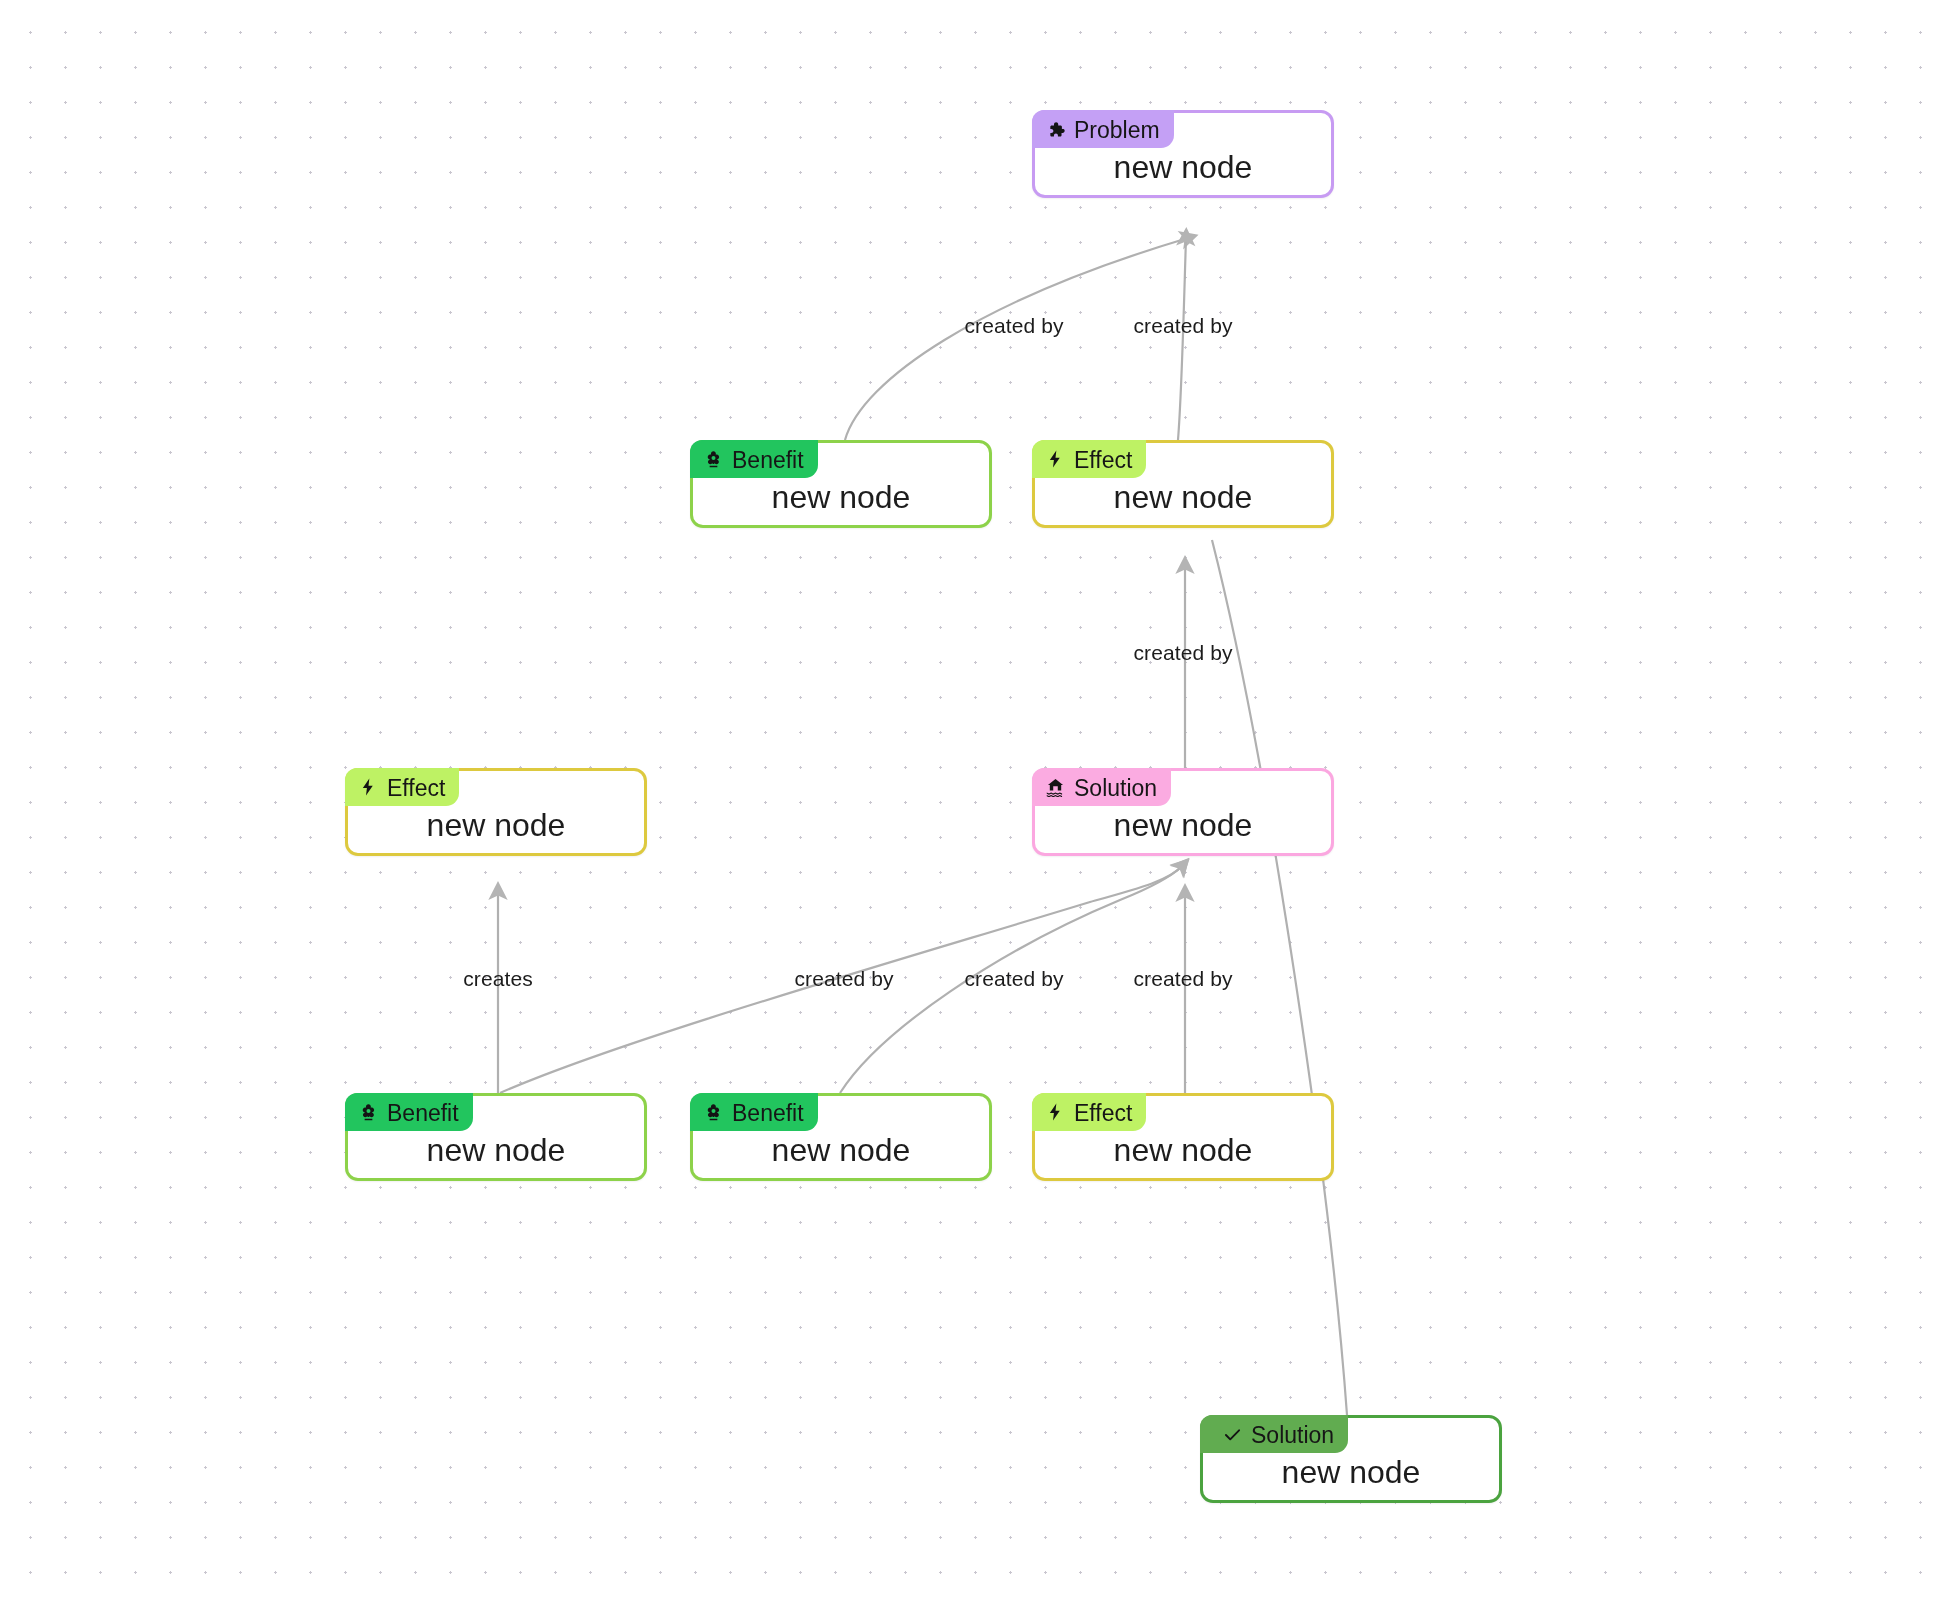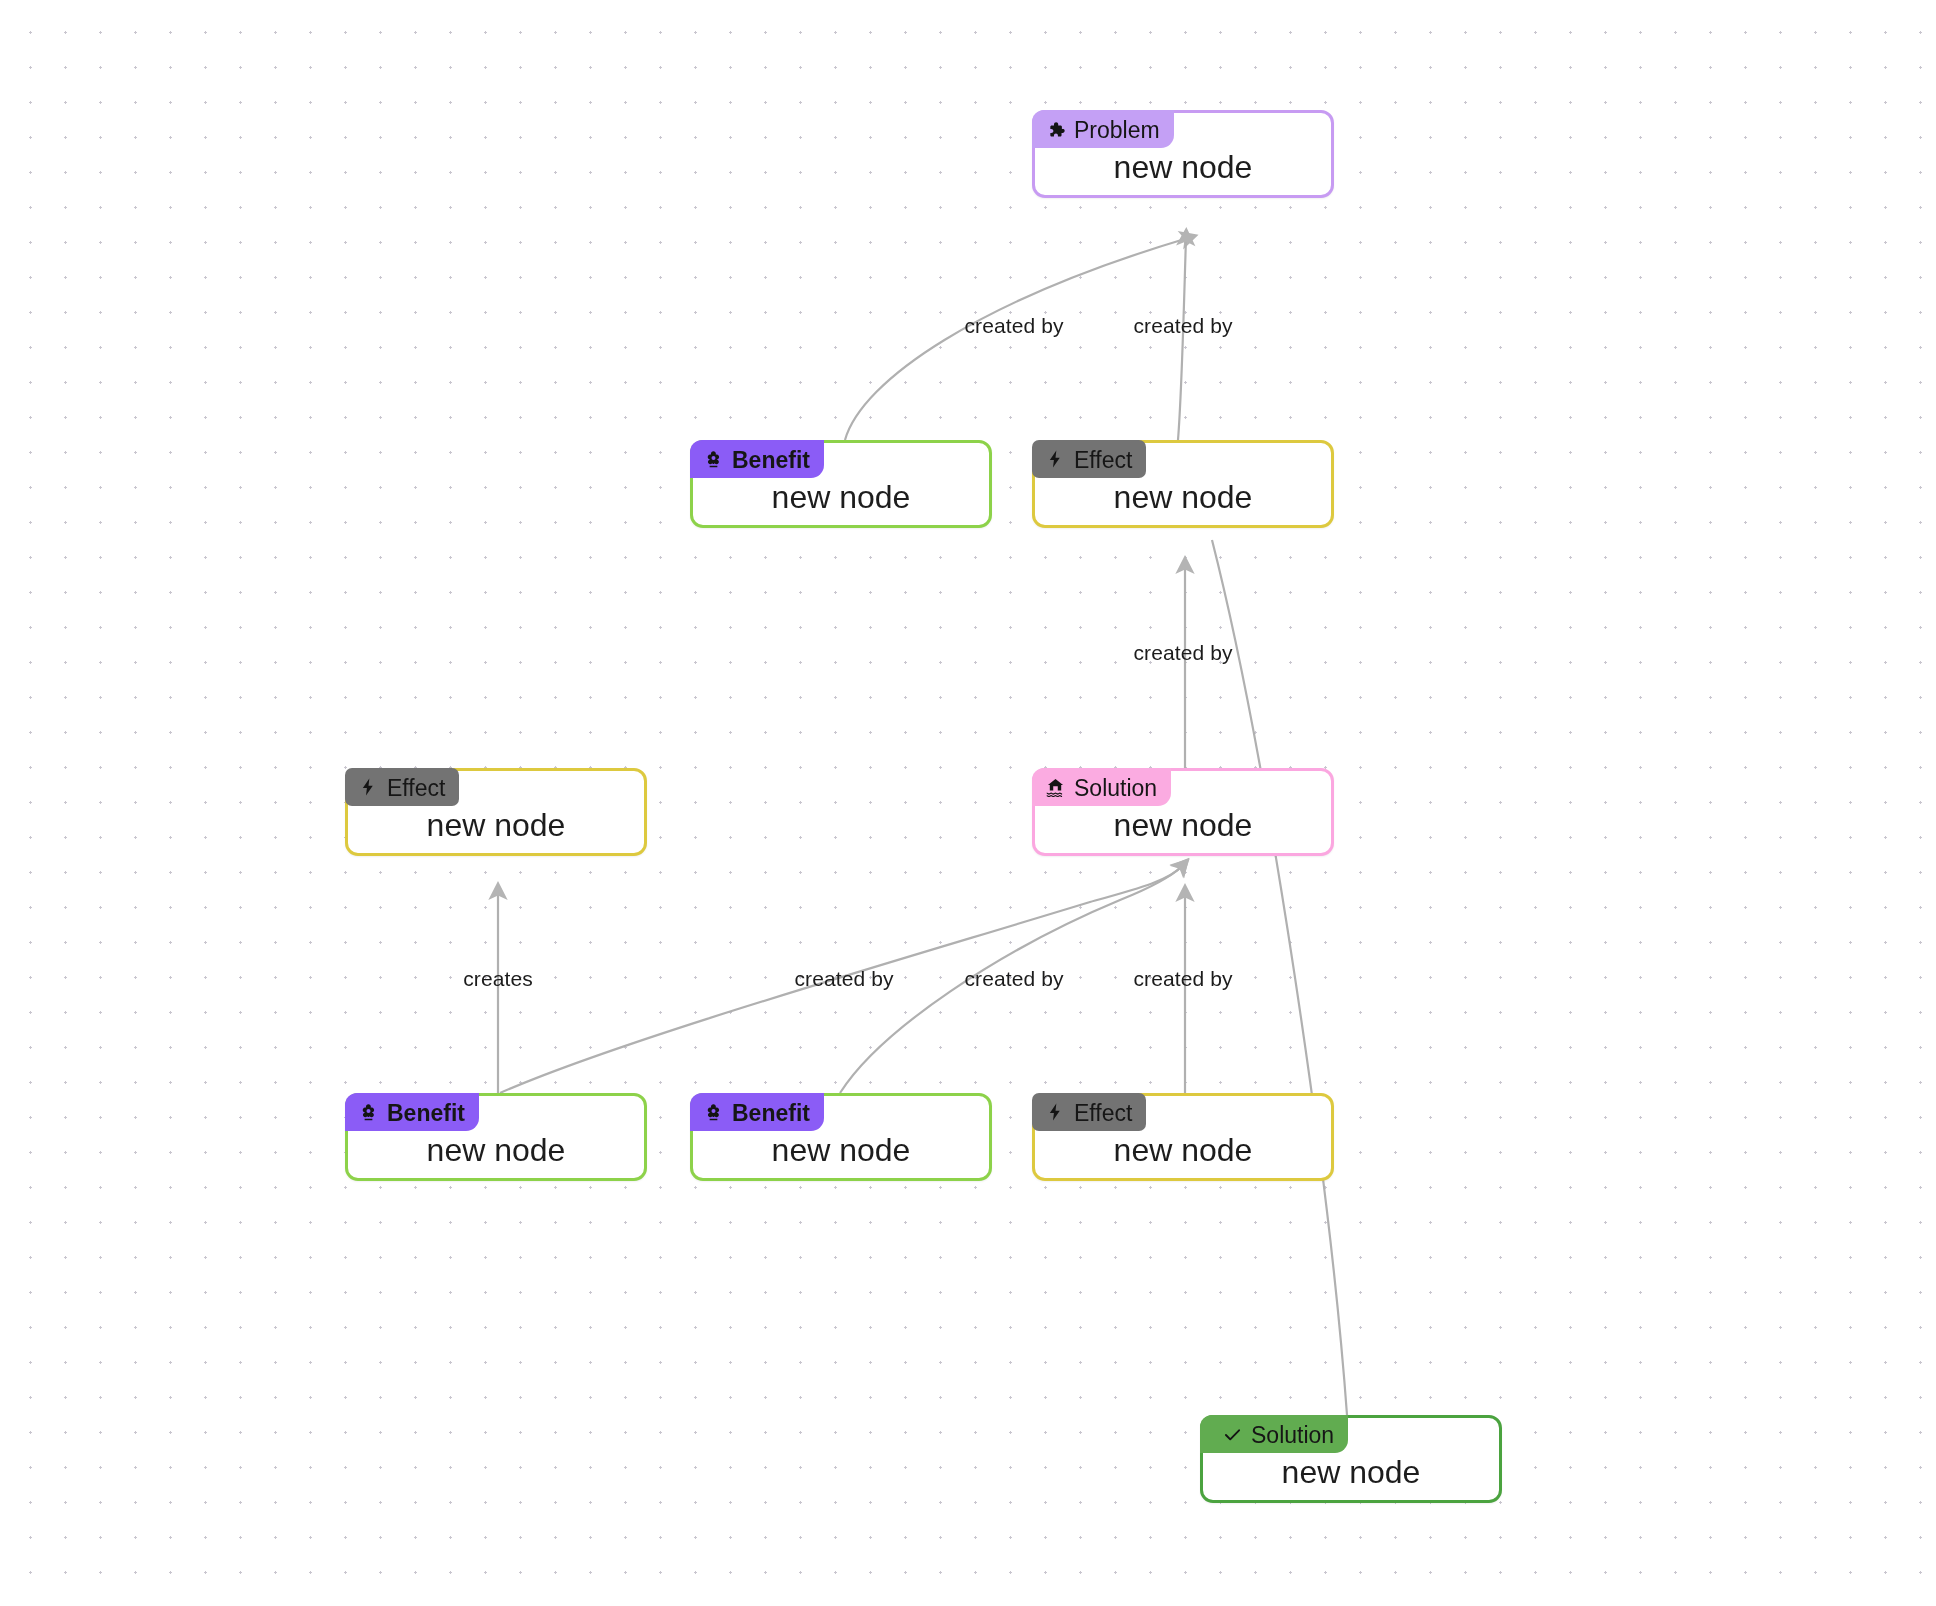--- a/index.html
+++ b/index.html
@@ -97,24 +97,24 @@
     height: 22px;
   }
   .badge-icon svg { display: block; }
   .badge-label { line-height: 1; position: relative; top: 1px; }
 
   
   .t-problem   { border-color: #c79bf2; }
   .t-problem   .node-badge { background: #c4a0f5; }
 
   .t-benefit   { border-color: #8dd24a; }
-  .t-benefit   .node-badge { background: #8b5cf6; font-weight: bold; }
+  .t-benefit   .node-badge { background: #22c55e; }
 
   .t-effect    { border-color: #ddc93f; }
-  .t-effect    .node-badge { background: #737373; border-radius: 7px; }
+  .t-effect    .node-badge { background: #bef264; }
 
   .t-detriment { border-color: #fba7e0; }
   .t-detriment .node-badge { background: #fbabe1; }
 
   .t-solution  { border-color: #4ba33f; }
   .t-solution  .node-badge { background: #61ac50; padding-left: 21px; }
 </style>
 </head>
 <body>
 

